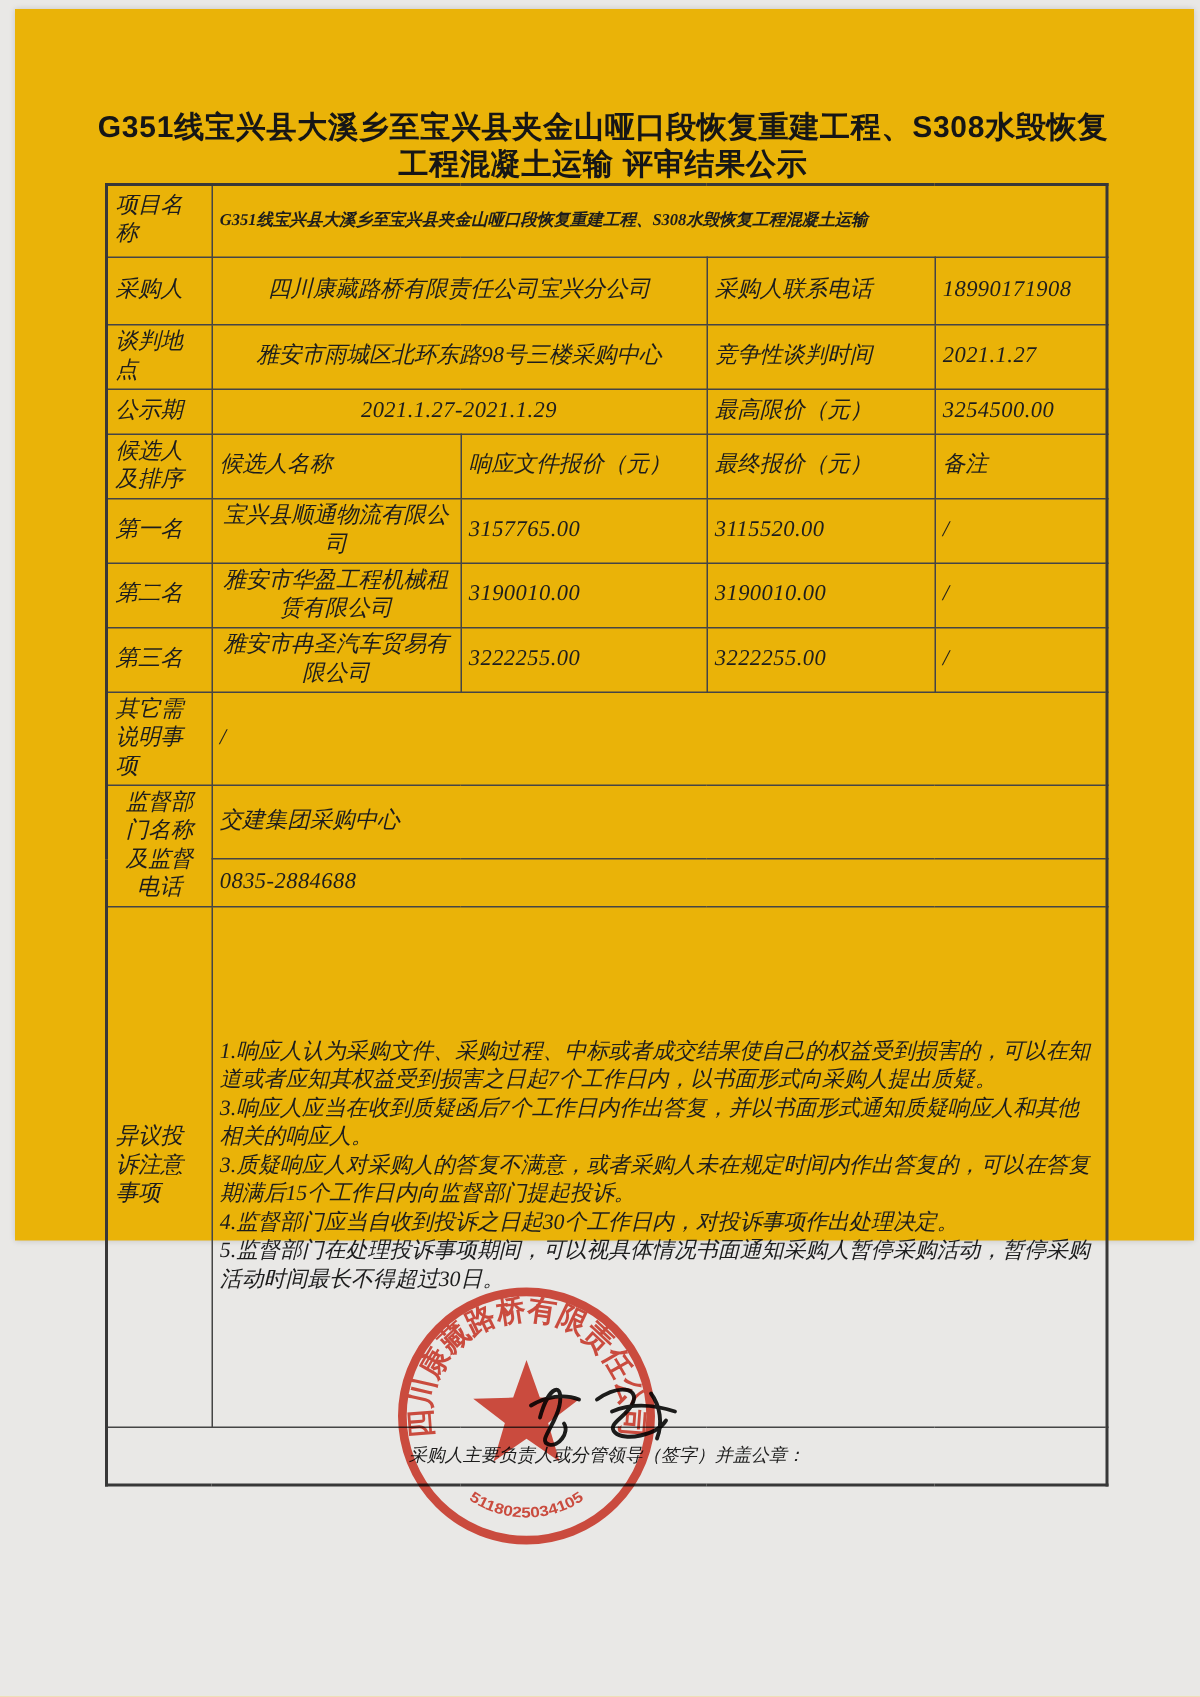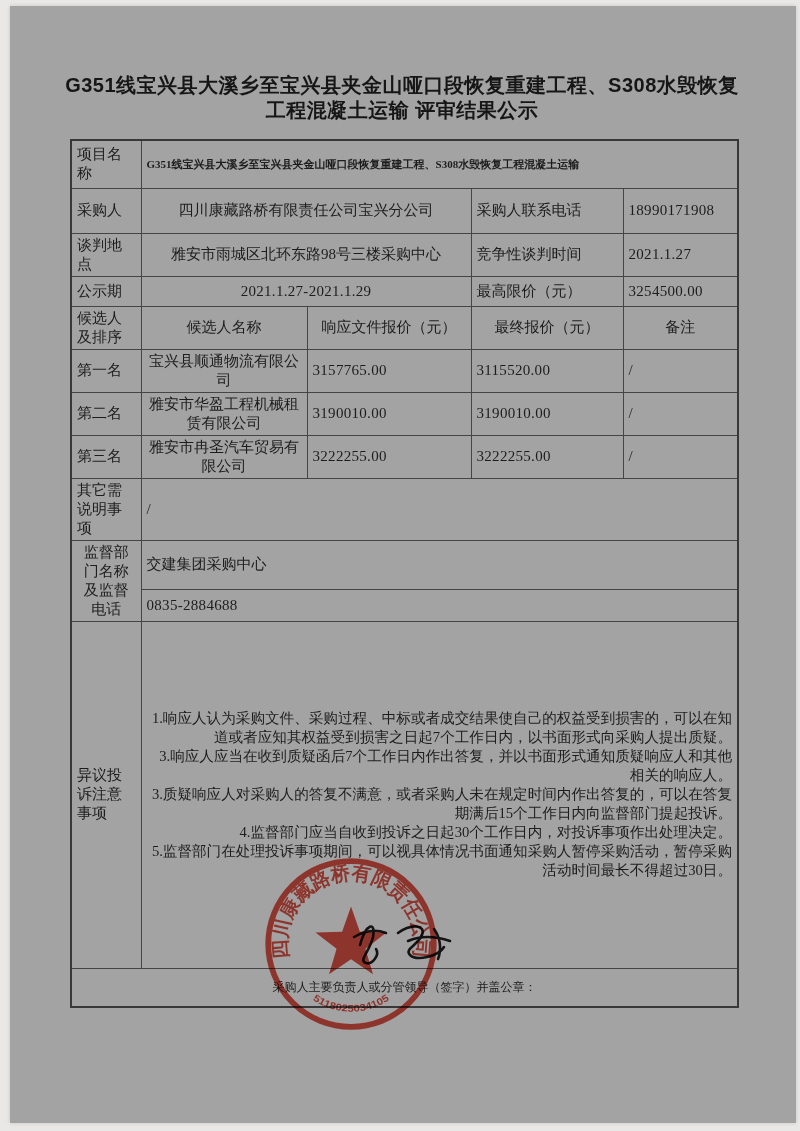--- a/index.html
+++ b/index.html
@@ -4,54 +4,54 @@
 <style>
   html,body{margin:0;padding:0;}
   body{
     width:800px;height:1131px;position:relative;
     background:#e9e8e6;
     font-family:"Liberation Serif","DejaVu Serif",serif;
     color:#1c1c1c;
     overflow:hidden;
   }
   .page{
-    position:absolute;left:10px;top:6px;width:786px;height:1117px;
-    background:#a3a3a3;
+    position:absolute;left:10px;top:6px;width:786px;height:821px;
+    background:#eab308;
     box-shadow:0 0 4px rgba(0,0,0,.15);
   }
   .title{
     position:absolute;left:52px;top:67px;width:680px;
     text-align:center;
     font-family:"Liberation Sans","DejaVu Sans",sans-serif;
     font-weight:bold;font-size:20px;line-height:25px;
     color:#161616;letter-spacing:.5px;
   }
   table.doc{
-    position:absolute;left:60px;top:133px;
+    position:absolute;left:60px;top:116px;
     width:667px;border-collapse:collapse;table-layout:fixed;
-    font-size:15px;color:#1d1d1d;
+    font-size:15px;color:#1d1d1d;font-style:italic;
   }
   table.doc td{
     border:1px solid #454545;
     padding:2px 5px;
     vertical-align:middle;
     line-height:19px;
     overflow:hidden;
   }
   table.doc{border:2px solid #383838;}
   .lbl{text-align:left;padding-left:4px;}
   .c{text-align:left;}
   .l{text-align:center;}
   .proj{font-weight:bold;font-size:11px;padding:2px 4px;letter-spacing:0;}
-  .hdr{text-align:center;}
+  .hdr{text-align:left;}
   .sup-lbl{text-align:center;padding:2px 3px;margin-left:25px;}
   .obj-lbl{text-align:left;padding-left:4px;margin-left:16px;}
   .obj{
     padding:4px 10px 4px 9px;
-    font-size:14.6px;line-height:22px;text-align:right;
+    font-size:14.6px;line-height:22px;text-align:left;
   }
   .obj .item{margin:0;}
   .sig-row td{font-size:12px;padding-left:6px;}
   .num{letter-spacing:.3px;}
   .seal{
     position:absolute;left:252px;top:848px;width:178px;height:180px;
     mix-blend-mode:multiply;opacity:.88;
     pointer-events:none;
   }
   .sign{

